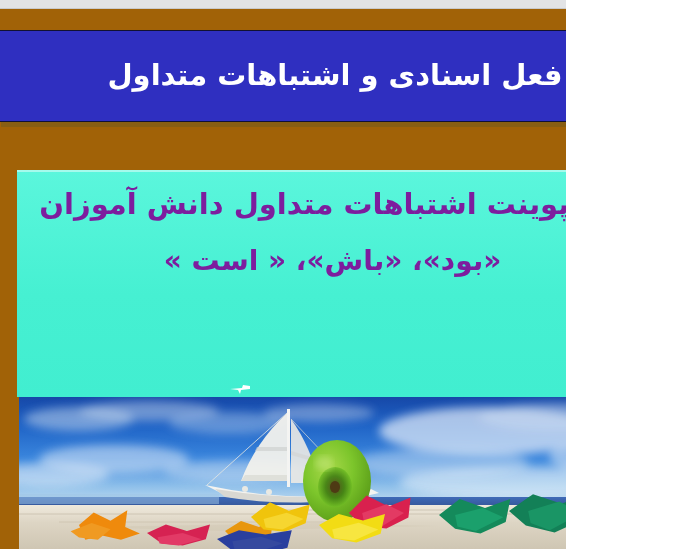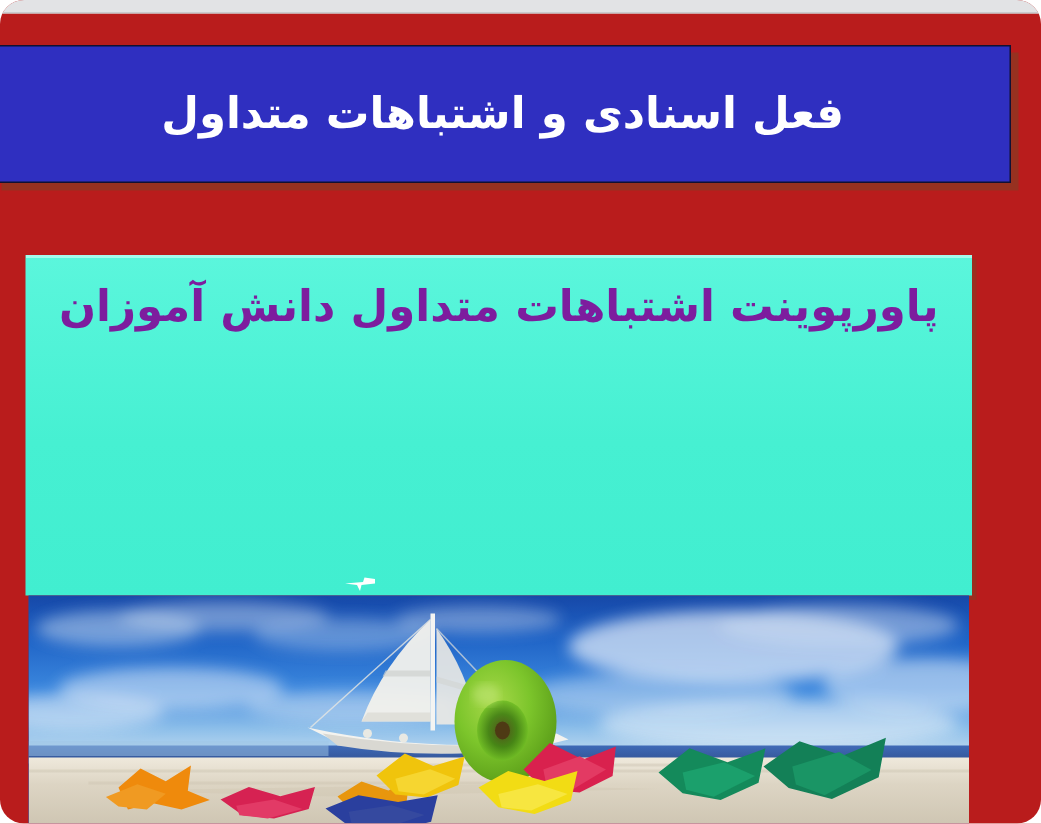--- a/index.html
+++ b/index.html
@@ -9,25 +9,24 @@
   }
   body {
     width: 694px;
     height: 549px;
     overflow: hidden;
     font-family: "DejaVu Sans", "Liberation Sans", sans-serif;
   }
 
   #slide {
     position: relative;
-    width: 694px;
+    width: 566px;
     height: 549px;
-    background: #b91c1c;
+    background: #a16207;
     overflow: hidden;
-    border-radius: 16px;
   }
 
   
   .top-strip {
     position: absolute;
     left: 0;
     top: 0;
     width: 694px;
     height: 9px;
     background: #e2e3e5;
@@ -122,20 +121,21 @@
 <div id="slide">
 
   <div class="top-strip"></div>
 
   <div class="title-banner">
     <div class="title-text">فعل اسنادی و اشتباهات متداول</div>
   </div>
 
   <div class="content-box">
     <p class="content-line line-1">پاورپوینت اشتباهات متداول دانش آموزان</p>
+    <p class="content-line line-3">«بود»، «باش»، « است »</p>
   </div>
 
   <div class="cyan-artifact">
     <svg width="30" height="12" viewBox="0 0 30 12">
       <path d="M2 5 L14 4 L15 1 L22 2 L22 5 L13 6 L12 10 L10 6 Z" fill="#ffffff"></path>
     </svg>
   </div>
 
   <div class="photo">
     <svg width="627" height="152" viewBox="0 0 627 152">

